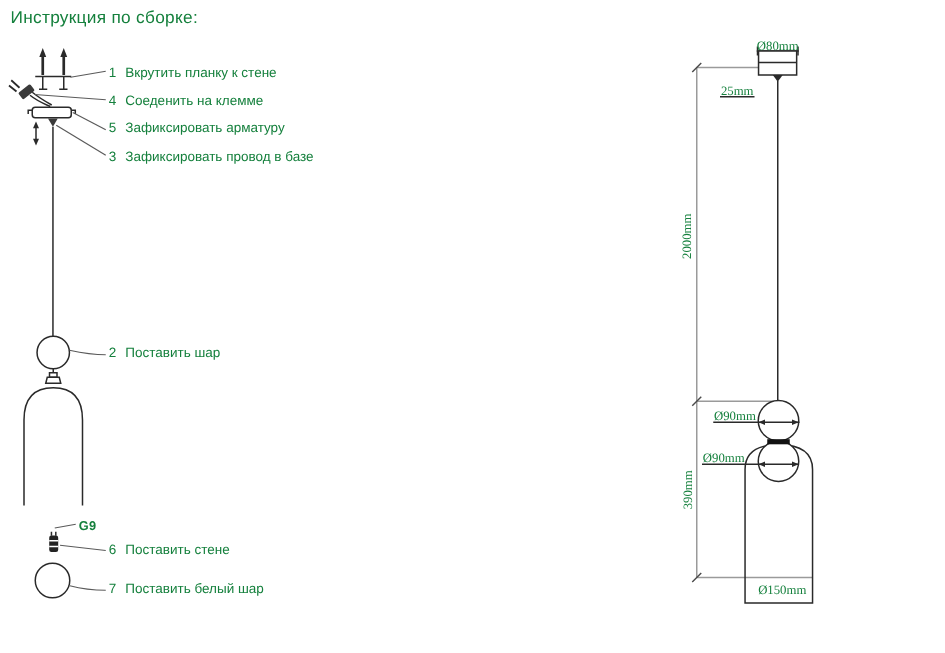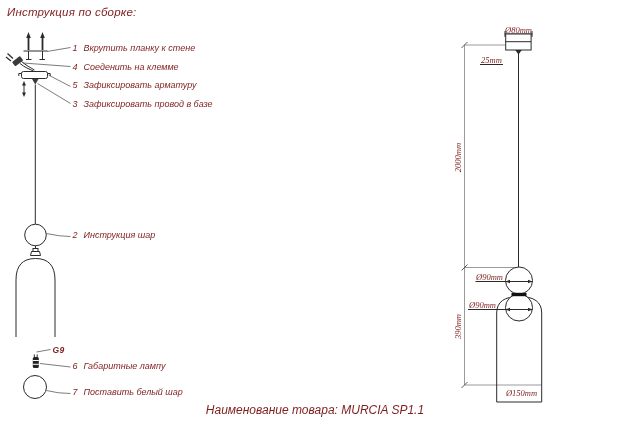--- a/index.html
+++ b/index.html
@@ -1,18 +1,18 @@
 <!DOCTYPE html>
 <html><head>
 <meta charset="utf-8">
 <style>
   html,body{margin:0;padding:0;background:#fff;}
   .sheet{
     position:relative;width:630px;height:435px;background:#fff;
-    font-family:"Liberation Sans",sans-serif;color:#7f1d1d;overflow:hidden;font-style:italic;
+    font-family:"Liberation Sans",sans-serif;color:#15803d;overflow:hidden;
   }
   .art{position:absolute;left:0;top:0;}
   .txt{position:absolute;white-space:nowrap;line-height:1.1;}
   .title{font-size:11.5px;letter-spacing:.2px;}
   .callout{font-size:9px;display:flex;}
   .callout .num{margin-right:6px;}
   .dim{font-family:"Liberation Serif",serif;font-size:8.5px;text-align:center;}
   .rot{transform:rotate(-90deg);}
   .g9{font-size:8.5px;font-weight:bold;letter-spacing:.3px;text-align:right;}
   .product{font-size:12px;left:0;right:0;text-align:center;}
@@ -147,25 +147,25 @@
   <div class="txt callout" style="left:72.5px;top:80.5px;">
     <span class="num">5</span>
     <span>Зафиксировать арматуру</span>
   </div>
   <div class="txt callout" style="left:72.5px;top:100px;">
     <span class="num">3</span>
     <span>Зафиксировать провод в базе</span>
   </div>
   <div class="txt callout" style="left:72.5px;top:230.5px;">
     <span class="num">2</span>
-    <span>Инструкция шар</span>
+    <span>Поставить шар</span>
   </div>
   <div class="txt callout" style="left:72.5px;top:361.5px;">
     <span class="num">6</span>
-    <span>Габаритные лампу</span>
+    <span>Поставить стене</span>
   </div>
   <div class="txt callout" style="left:72.5px;top:387.5px;">
     <span class="num">7</span>
     <span>Поставить белый шар</span>
   </div>
 
   <div class="txt g9" style="left:52.5px;top:345.5px;">G9</div>
 
   <div class="txt dim" style="left:497px;top:25.5px;width:43px;">Ø80mm</div>
 
@@ -174,15 +174,14 @@
   <div class="txt dim rot" style="left:434px;top:151.5px;width:50px;height:11px;">2000mm</div>
 
   <div class="txt dim" style="left:476px;top:272.5px;width:27px;">Ø90mm</div>
 
   <div class="txt dim" style="left:468.5px;top:300.5px;width:28px;">Ø90mm</div>
 
   <div class="txt dim rot" style="left:437px;top:321px;width:45px;height:11px;">390mm</div>
 
   <div class="txt dim" style="left:498px;top:388.5px;width:47px;">Ø150mm</div>
 
-  <div class="txt product" style="top:404px;">Наименование товара: MURCIA SP1.1</div>
 
 </div>
 
 </body></html>

